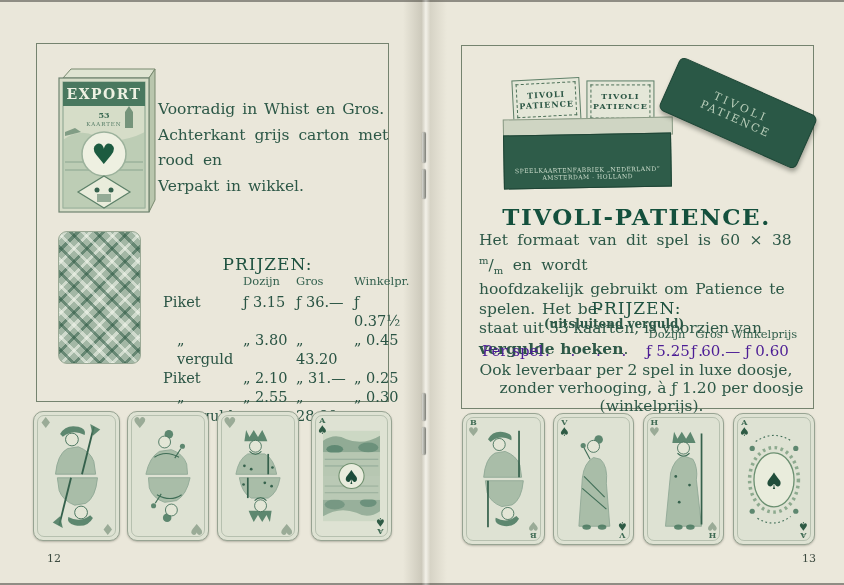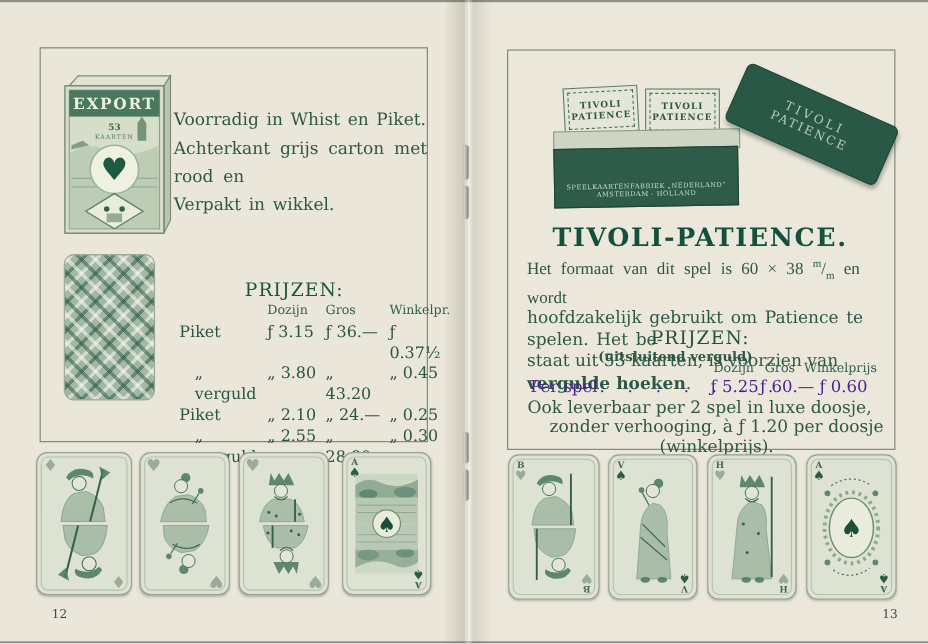--- a/index.html
+++ b/index.html
@@ -70,21 +70,21 @@
       <line x1="10" y1="104" x2="88" y2="104" stroke="#8aa58f" stroke-width="1"></line>
       <circle cx="49" cy="88" r="22" fill="#eef0e1" stroke="#9cb29c" stroke-width="1.5"></circle>
       <text x="49" y="98" text-anchor="middle" font-size="28" fill="#1c5b40">♥</text>
       <polygon points="49,110 75,126 49,142 23,126" fill="#e9ecdb" stroke="#5c8068" stroke-width="1.2"></polygon>
       <circle cx="42" cy="124" r="2.5" class="dot"></circle>
       <circle cx="56" cy="124" r="2.5" class="dot"></circle>
       <rect x="42" y="128" width="14" height="8" fill="#5c8068" opacity=".6"></rect>
     </svg>
 
     <div class="ab body-txt" style="left:158px;top:95px;width:232px;line-height:25.5px;word-spacing:2px;">
-      <div>Voorradig in Whist en Piket.</div>
+      <div>Voorradig in Whist en Gros.</div>
       <div style="word-spacing:4px;">Achterkant grijs carton met rood en</div>
       <div>Verpakt in wikkel.</div>
     </div>
 
     <div class="ab" style="left:58px;top:229px;width:81px;height:131px;border-radius:9px;border:1px solid #9aa995;
                 background-color:#a3b7a5;
                 background-image:
                   repeating-linear-gradient(45deg, rgba(245,248,238,.55) 0 3px, rgba(0,0,0,0) 3px 9px, rgba(43,88,66,.5) 9px 12px, rgba(0,0,0,0) 12px 18px),
                   repeating-linear-gradient(-45deg, rgba(245,248,238,.55) 0 3px, rgba(0,0,0,0) 3px 9px, rgba(43,88,66,.5) 9px 12px, rgba(0,0,0,0) 12px 18px);">
     </div>
@@ -102,21 +102,21 @@
       <span class="cell">ƒ 36.—</span>
       <span class="cell">ƒ 0.37½</span>
 
       <span class="cell indent">„ verguld</span>
       <span class="cell">„ 3.80</span>
       <span class="cell">„ 43.20</span>
       <span class="cell">„ 0.45</span>
 
       <span class="cell">Piket</span>
       <span class="cell">„ 2.10</span>
-      <span class="cell">„ 24.—</span>
+      <span class="cell">„ 31.—</span>
       <span class="cell">„ 0.25</span>
 
       <span class="cell indent">„ verguld</span>
       <span class="cell">„ 2.55</span>
       <span class="cell">„ 28.80</span>
       <span class="cell">„ 0.30</span>
     </div>
 
     <div class="pcard" style="left:33px;top:409px;width:85px;height:128px;">
       <div class="cnr big">
@@ -241,21 +241,21 @@
       <div class="ab" style="left:168px;top:12px;width:148px;height:56px;background:#2a5846;border:1px solid #1d4636;border-radius:6px;
                   transform:rotate(24deg);box-shadow:2px 3px 4px rgba(50,55,45,.4);display:flex;flex-direction:column;align-items:center;justify-content:center;">
         <span style="font-size:11px;letter-spacing:3px;color:#b7ccb8;">TIVOLI</span>
         <span style="font-size:11px;letter-spacing:2px;color:#b7ccb8;">PATIENCE</span>
       </div>
     </div>
 
     <div class="ab ttl" style="left:36px;top:201px;width:351px;font-size:23px;">TIVOLI-PATIENCE.</div>
 
     <div class="ab body-txt" style="left:54px;top:229px;width:320px;line-height:19.5px;">
-      <div style="word-spacing:4.5px;font-family:Liberation Serif, serif;">
+      <div style="word-spacing:4.5px;">
         <span>Het formaat van dit spel is 60 × 38 </span><sup style="font-size:10px;">m</sup><span>/</span><sub style="font-size:10px;">m</sub><span> en wordt</span>
       </div>
       <div style="word-spacing:2px;">hoofdzakelijk gebruikt om Patience te spelen. Het be-</div>
       <div>
         <span>staat uit 53 kaarten, is voorzien van </span><span style="font-weight:bold;">vergulde hoeken</span><span>.</span>
       </div>
     </div>
 
     <div class="ab ttl" style="left:36px;top:296px;width:351px;font-size:17px;letter-spacing:1px;font-weight:normal;color:#1f5240;">PRIJZEN:</div>
     <div class="ab" style="left:36px;top:315px;width:306px;text-align:center;font-size:12px;font-weight:bold;color:#2d5847;">(uitsluitend verguld)</div>

